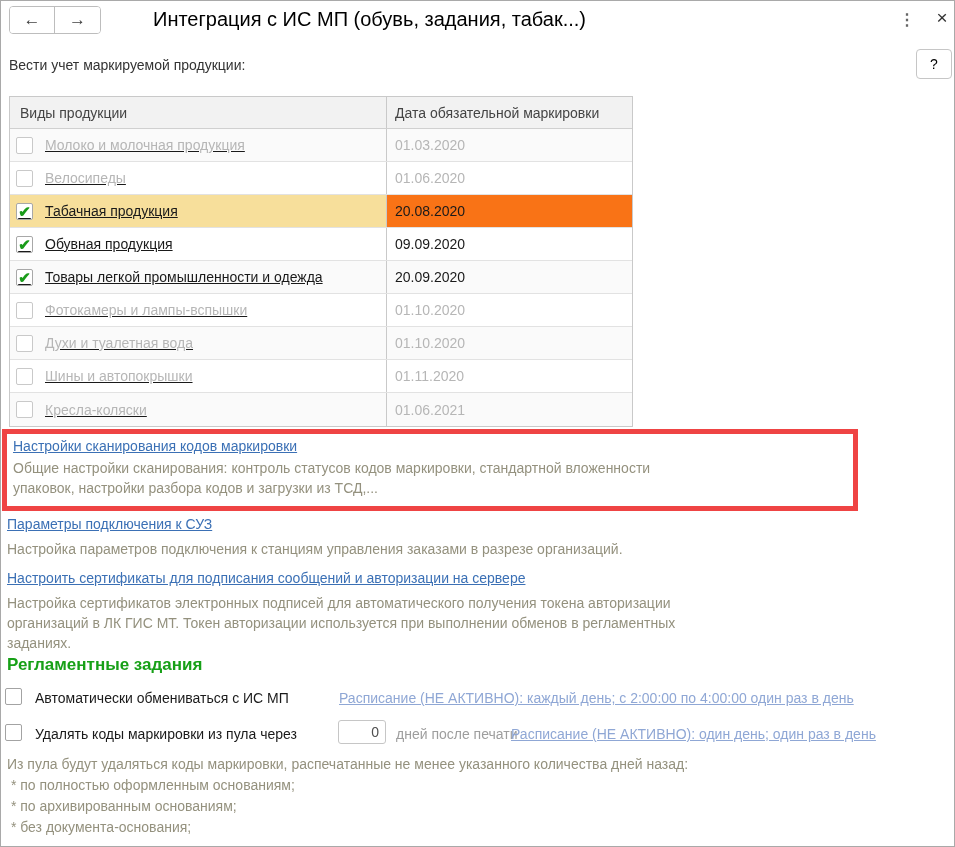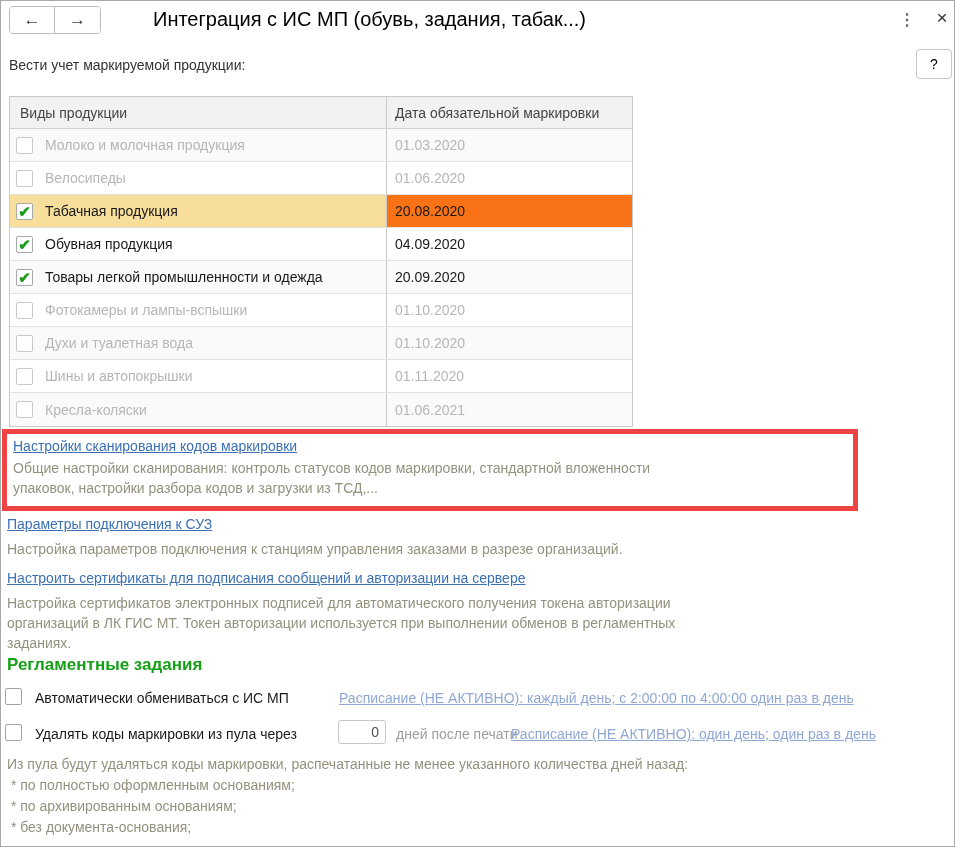--- a/index.html
+++ b/index.html
@@ -19,21 +19,21 @@
   .help-btn { position:absolute; left:915px; top:48px; width:36px; height:30px; background:#fff; border:1px solid #c6c6c6; border-radius:4px; font-size:14px; color:#000; cursor:pointer; }
 
   
   .table { position:absolute; left:8px; top:95px; width:624px; border:1px solid #c9c9c9; background:#fff; }
   .thead { display:flex; height:32px; background:#f2f2f2; border-bottom:1px solid #d0d0d0; color:#444; }
   .th1 { width:377px; padding:8px 0 0 10px; border-right:1px solid #c9c9c9; }
   .th2 { flex:1; padding:8px 0 0 8px; }
   .trow { display:flex; height:33px; border-bottom:1px solid #e2e2e2; background:#fff; cursor:pointer; }
   .trow:last-child { border-bottom:none; }
   .trow.alt { background:#fafafa; }
-  .td1 { width:377px; border-right:1px solid #c9c9c9; display:flex; align-items:center; padding-left:6px; }
+  .td1 { width:377px; border-right:1px solid #c9c9c9; display:flex; align-items:center; padding-left:6px;text-decoration:underline; }
   .td2 { flex:1; display:flex; align-items:center; padding-left:8px; }
   .trow.selected .td1 { background:#f7df9b; }
   .trow.selected .td2 { background:#f97316; }
   .cb { width:17px; height:17px; min-width:17px; border:1px solid #a8a8a8; border-radius:2px; background:#fff; display:inline-flex; align-items:center; justify-content:center; margin-right:12px; line-height:1; cursor:pointer; }
   .trow.disabled .cb { border-color:#c9c9c9; }
   .cb.checked { color:#1a9b1a; font-size:15px; font-weight:bold; }
   .trow.disabled .pname, .trow.disabled .mdate { color:#b6b6b6; }
 
   
   .link { color:#3b70b5; text-decoration:underline; cursor:pointer; white-space:nowrap; }
@@ -104,21 +104,21 @@
           <div class="td2">
             <span class="mdate">20.08.2020</span>
           </div>
         </div>
         <div class="trow">
           <div class="td1">
             <span class="cb checked">✔</span>
             <span class="pname">Обувная продукция</span>
           </div>
           <div class="td2">
-            <span class="mdate">04.09.2020</span>
+            <span class="mdate">09.09.2020</span>
           </div>
         </div>
         <div class="trow alt">
           <div class="td1">
             <span class="cb checked">✔</span>
             <span class="pname">Товары легкой промышленности и одежда</span>
           </div>
           <div class="td2">
             <span class="mdate">20.09.2020</span>
           </div>

